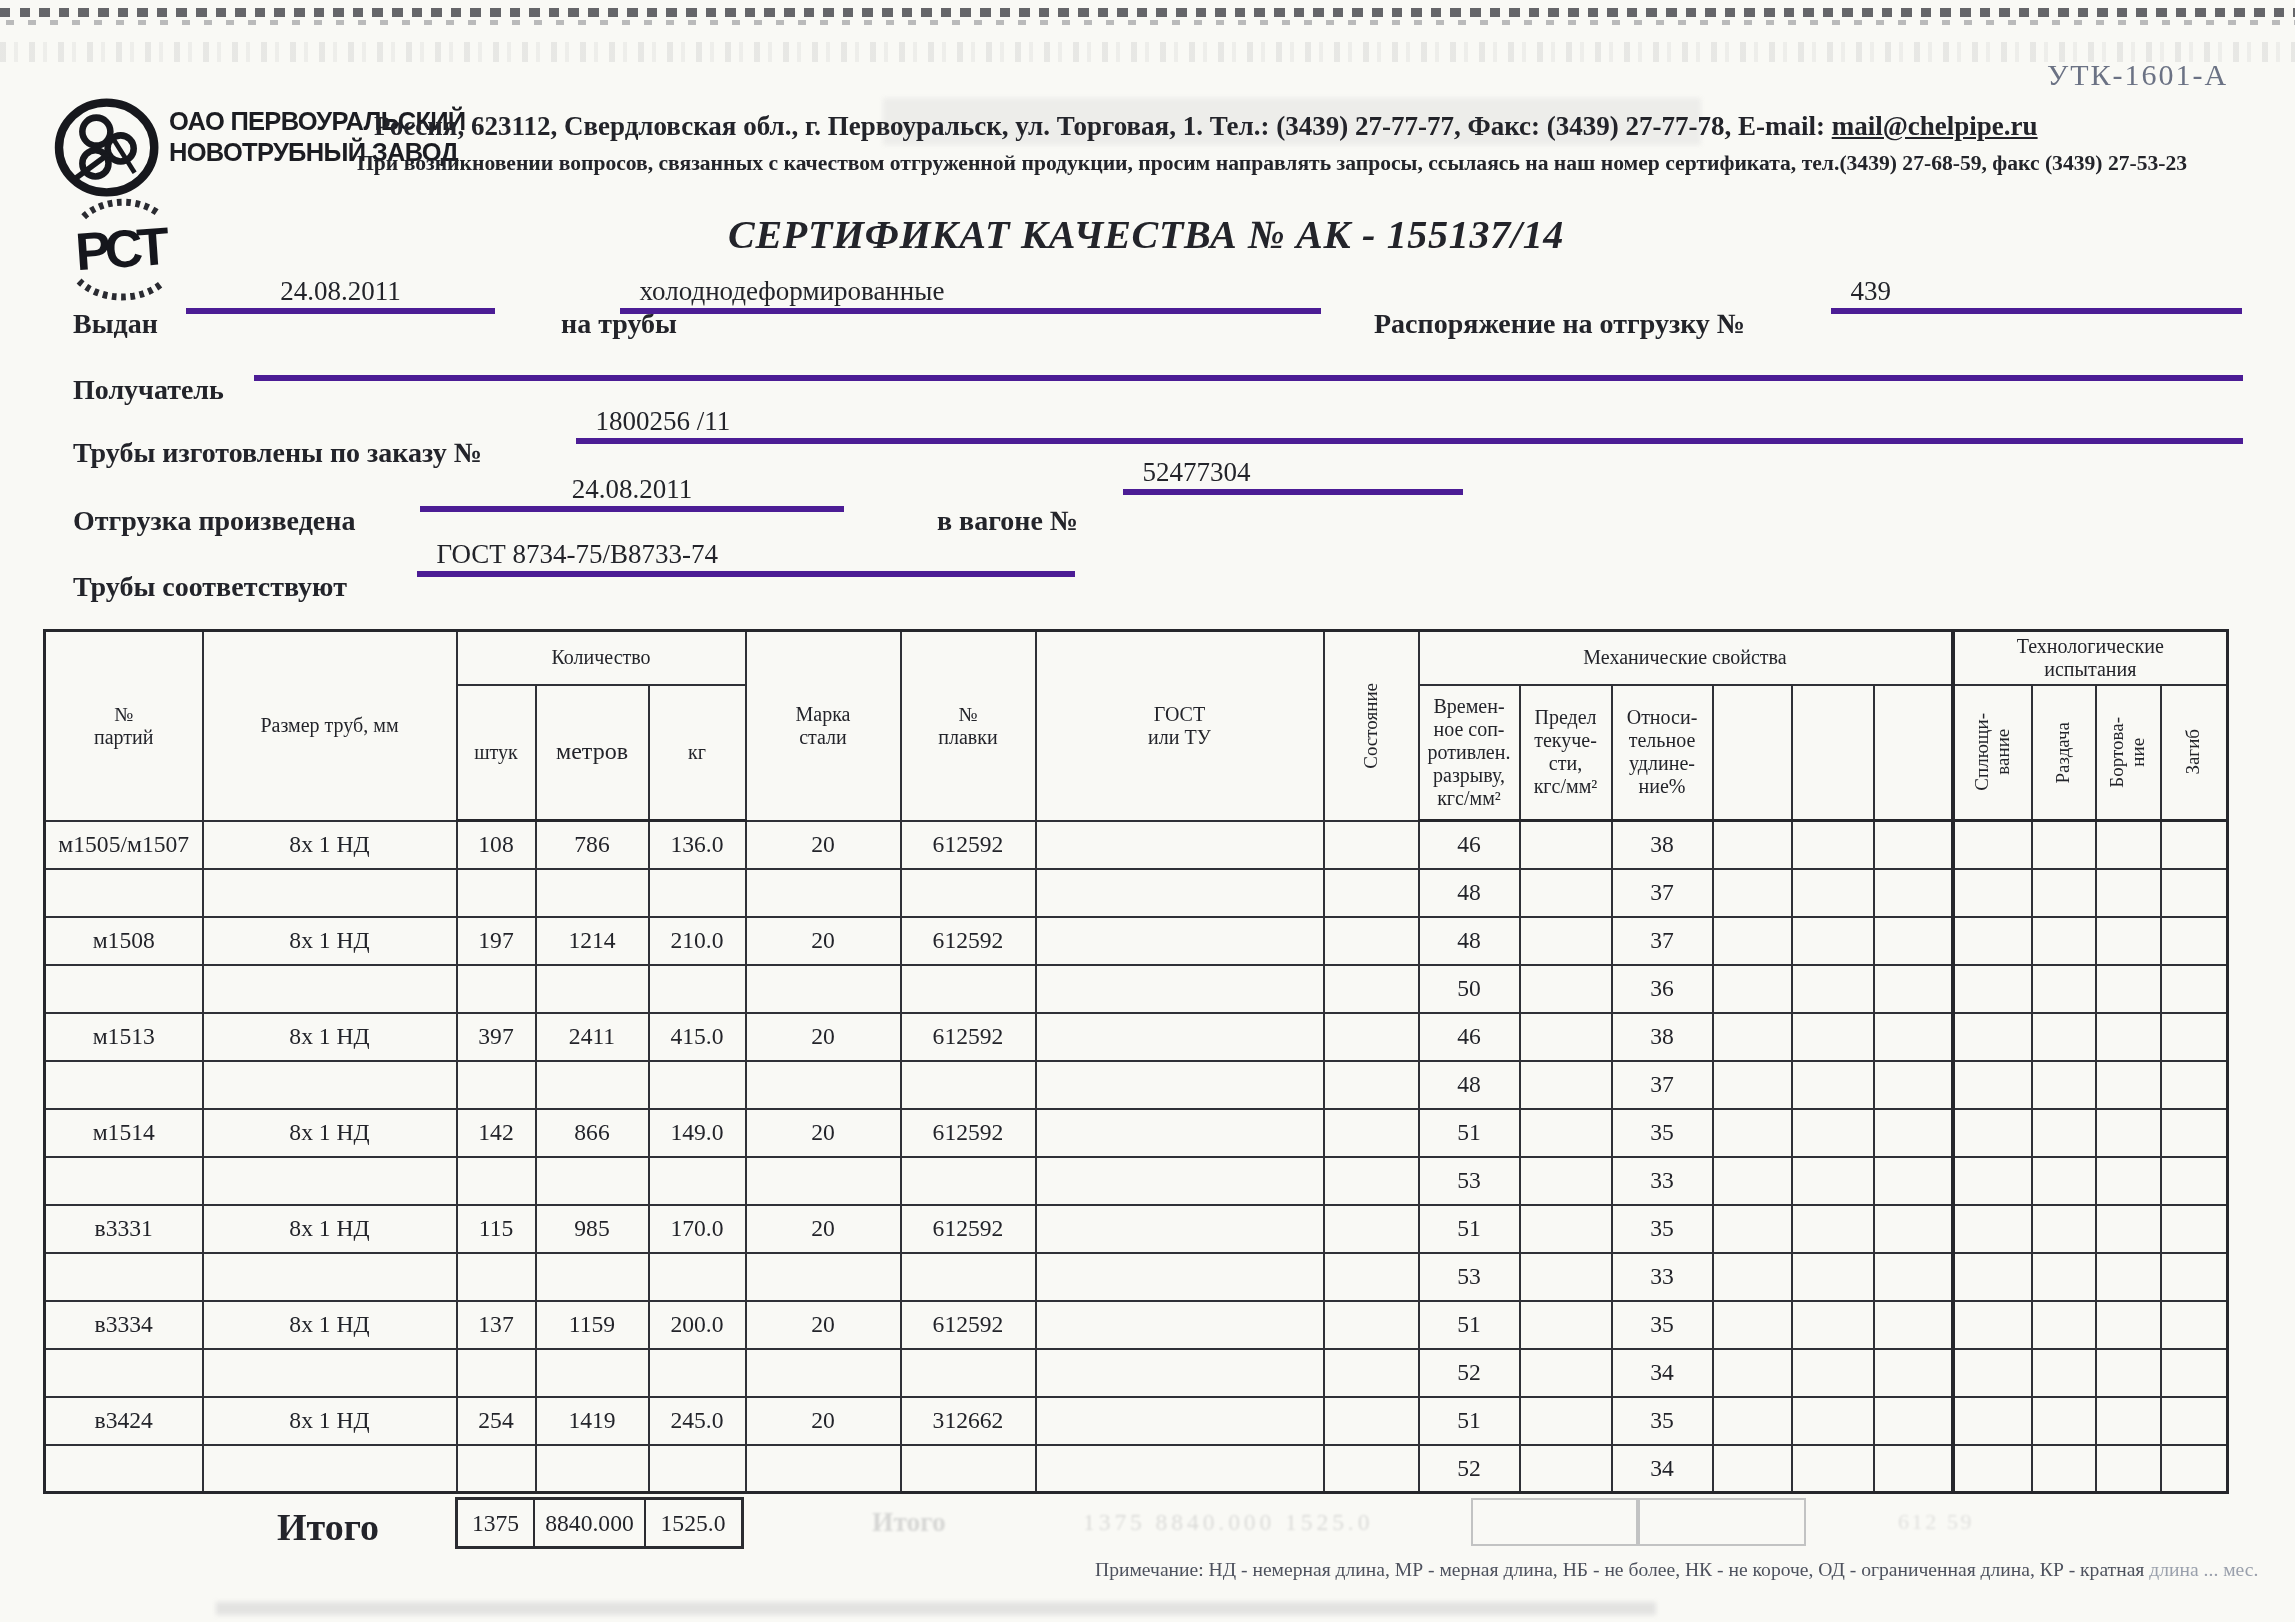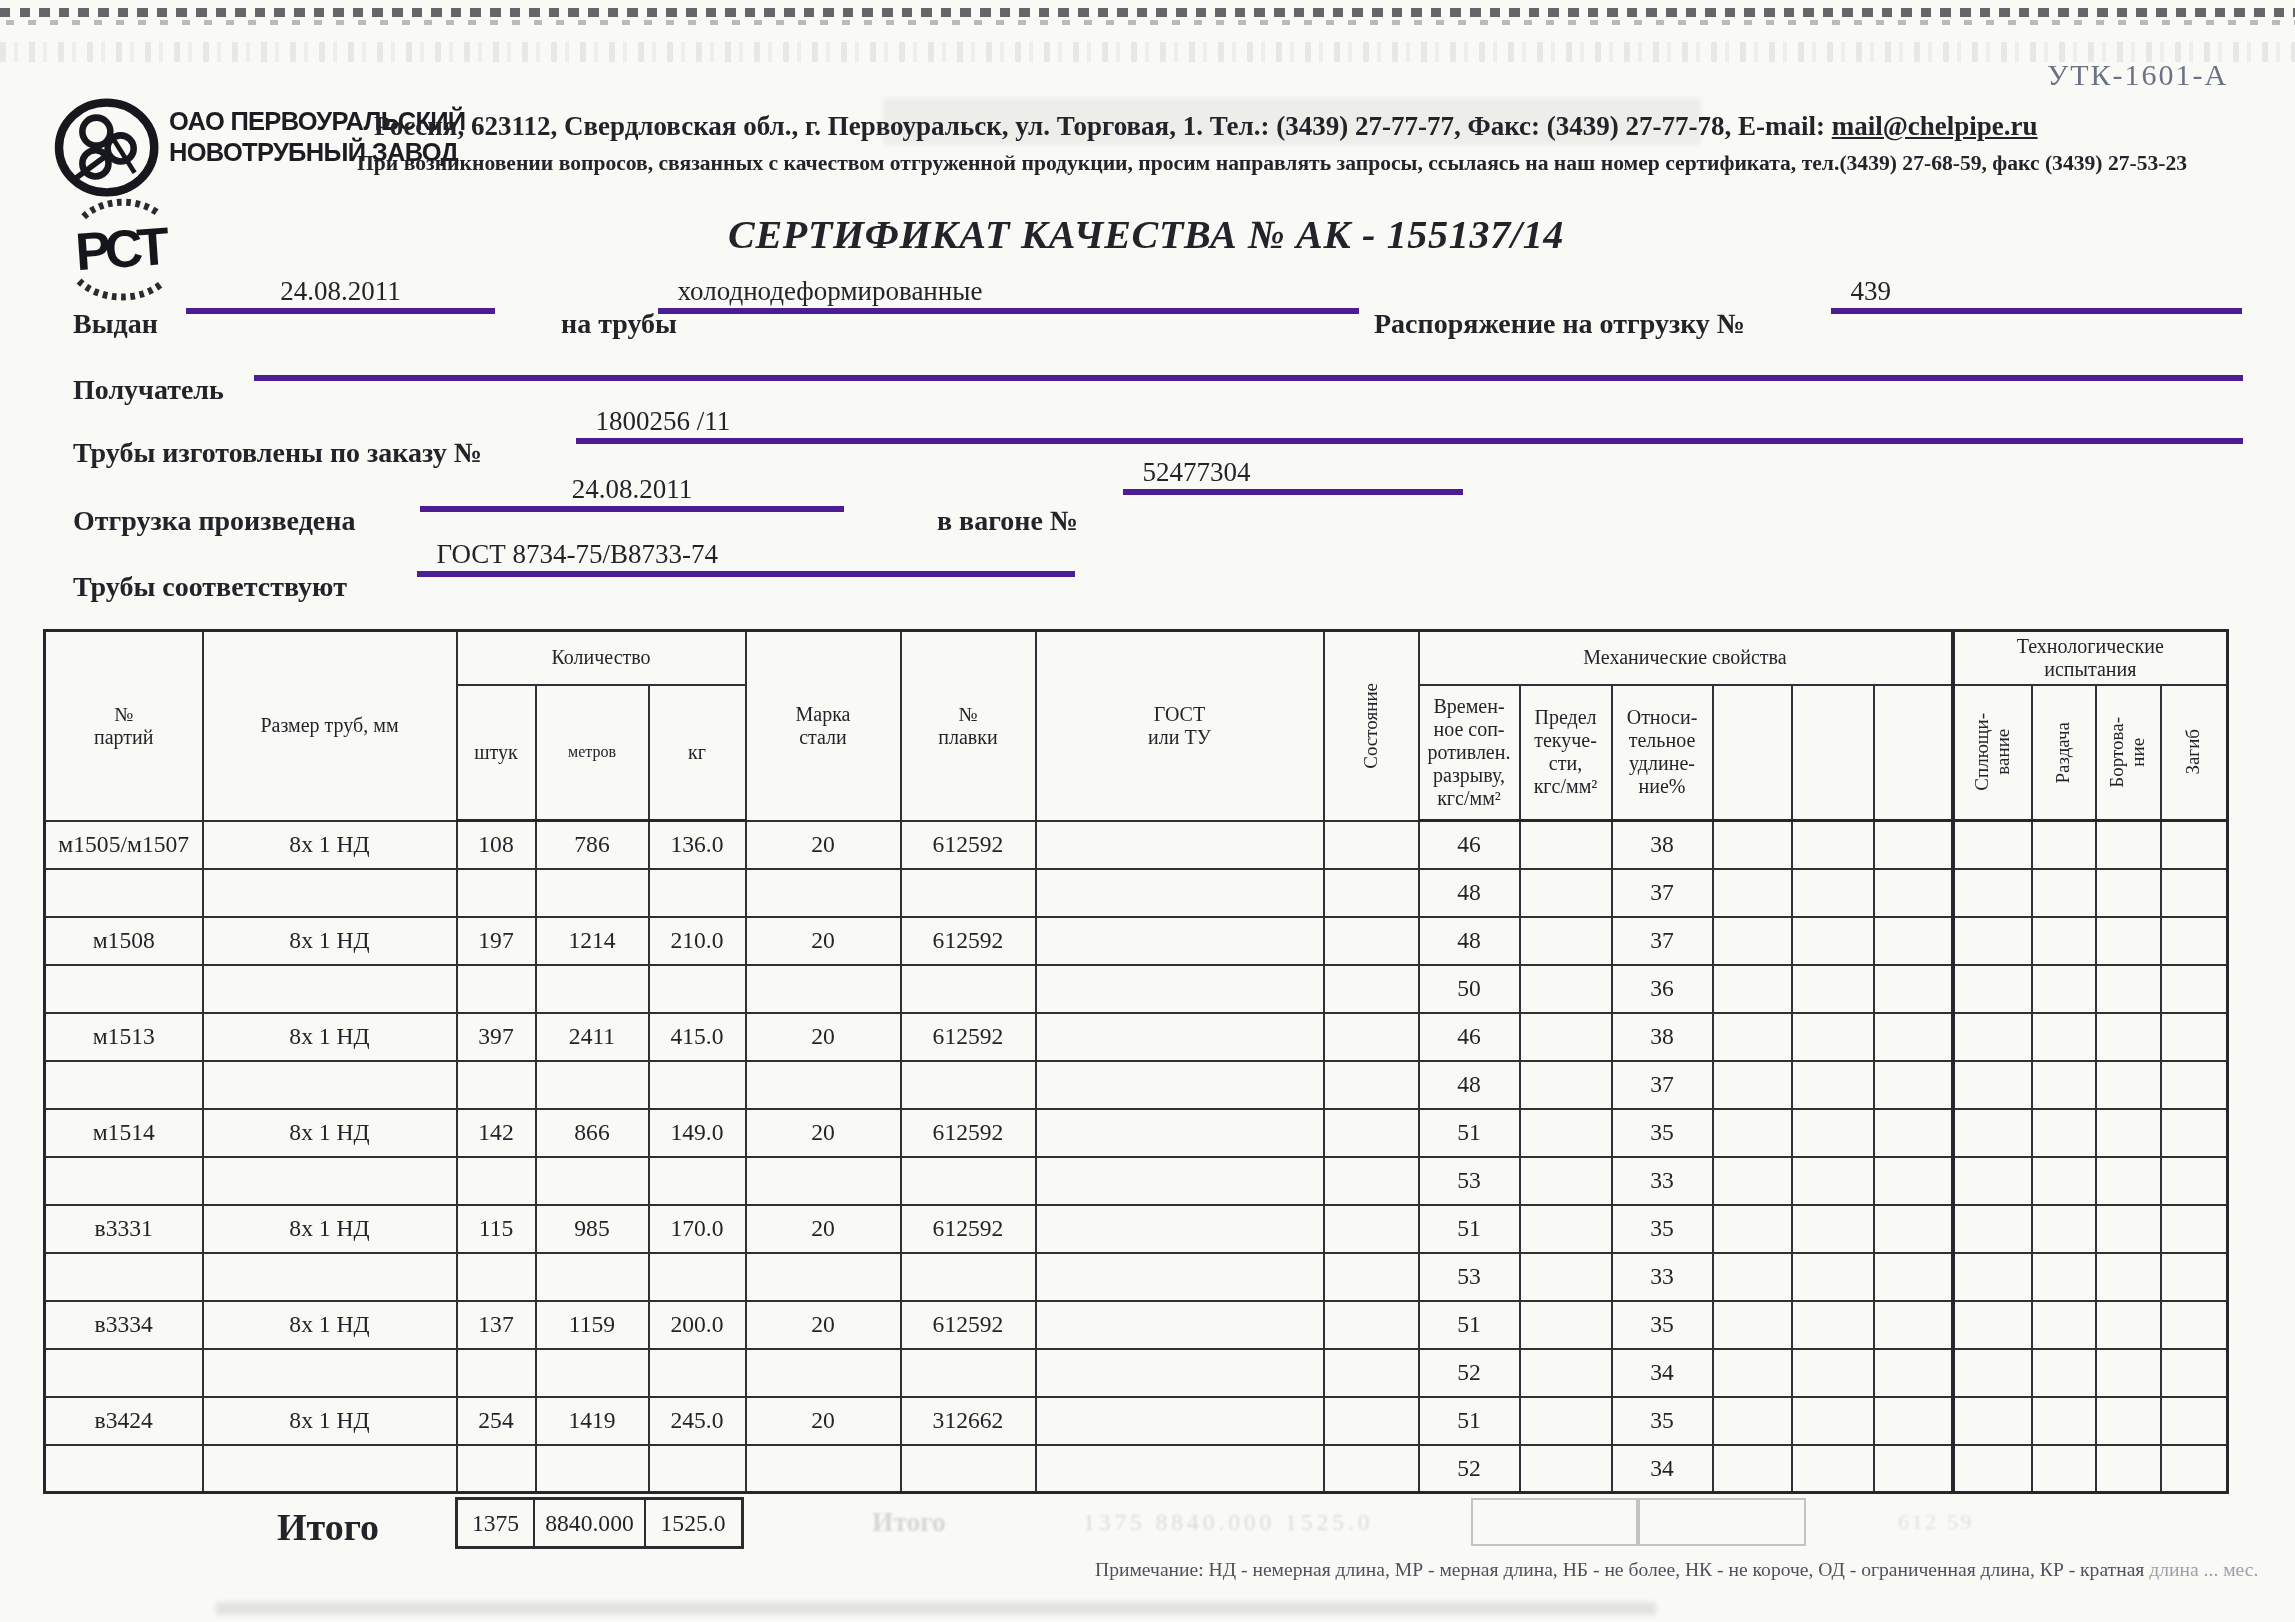--- a/index.html
+++ b/index.html
@@ -110,21 +110,21 @@
     </svg>
   </div>
 
   <div class="abs doc-title" style="left:728px;top:211px;">СЕРТИФИКАТ КАЧЕСТВА   №   АК - 155137/14</div>
 
   <div class="abs lbl" style="left:73px;top:308px;">Выдан</div>
   <div class="abs uline center val" style="left:186px;top:280px;width:309px;">
       <span>24.08.2011</span>
     </div>
   <div class="abs lbl" style="left:561px;top:308px;">на трубы</div>
-  <div class="abs uline left val" style="left:658px;top:280px;width:701px;text-align:right;">
+  <div class="abs uline left val" style="left:620px;top:280px;width:701px;text-align:right;">
       <span>холоднодеформированные</span>
     </div>
   <div class="abs lbl" style="left:1374px;top:308px;">Распоряжение на отгрузку №</div>
   <div class="abs uline left val" style="left:1831px;top:280px;width:411px;">
       <span>439</span>
     </div>
 
   <div class="abs lbl" style="left:73px;top:374px;">Получатель</div>
   <div class="abs uline left val" style="left:254px;top:347px;width:1989px;">
       <span></span>
@@ -183,21 +183,21 @@
 плавки</th>
         <th rowspan="2">ГОСТ
 или ТУ</th>
         <th rowspan="2"><span class="vwrap"><span class="vtext">Состояние</span></span></th>
         <th colspan="6">Механические свойства</th>
         <th colspan="4" class="thick-l">Технологические
 испытания</th>
       </tr>
       <tr class="sub-row">
         <th class="mech-sub" style="font-size:20px;">штук</th>
-        <th class="mech-sub" style="font-size:16px;text-align:center;">метров</th>
+        <th class="mech-sub" style="font-size:24px;text-align:center;">метров</th>
         <th class="mech-sub" style="font-size:20px;">кг</th>
         <th class="mech-sub">Времен-
 ное соп-
 ротивлен.
 разрыву,
 кгс/мм²</th>
         <th class="mech-sub">Предел
 текуче-
 сти,
 кгс/мм²</th>

